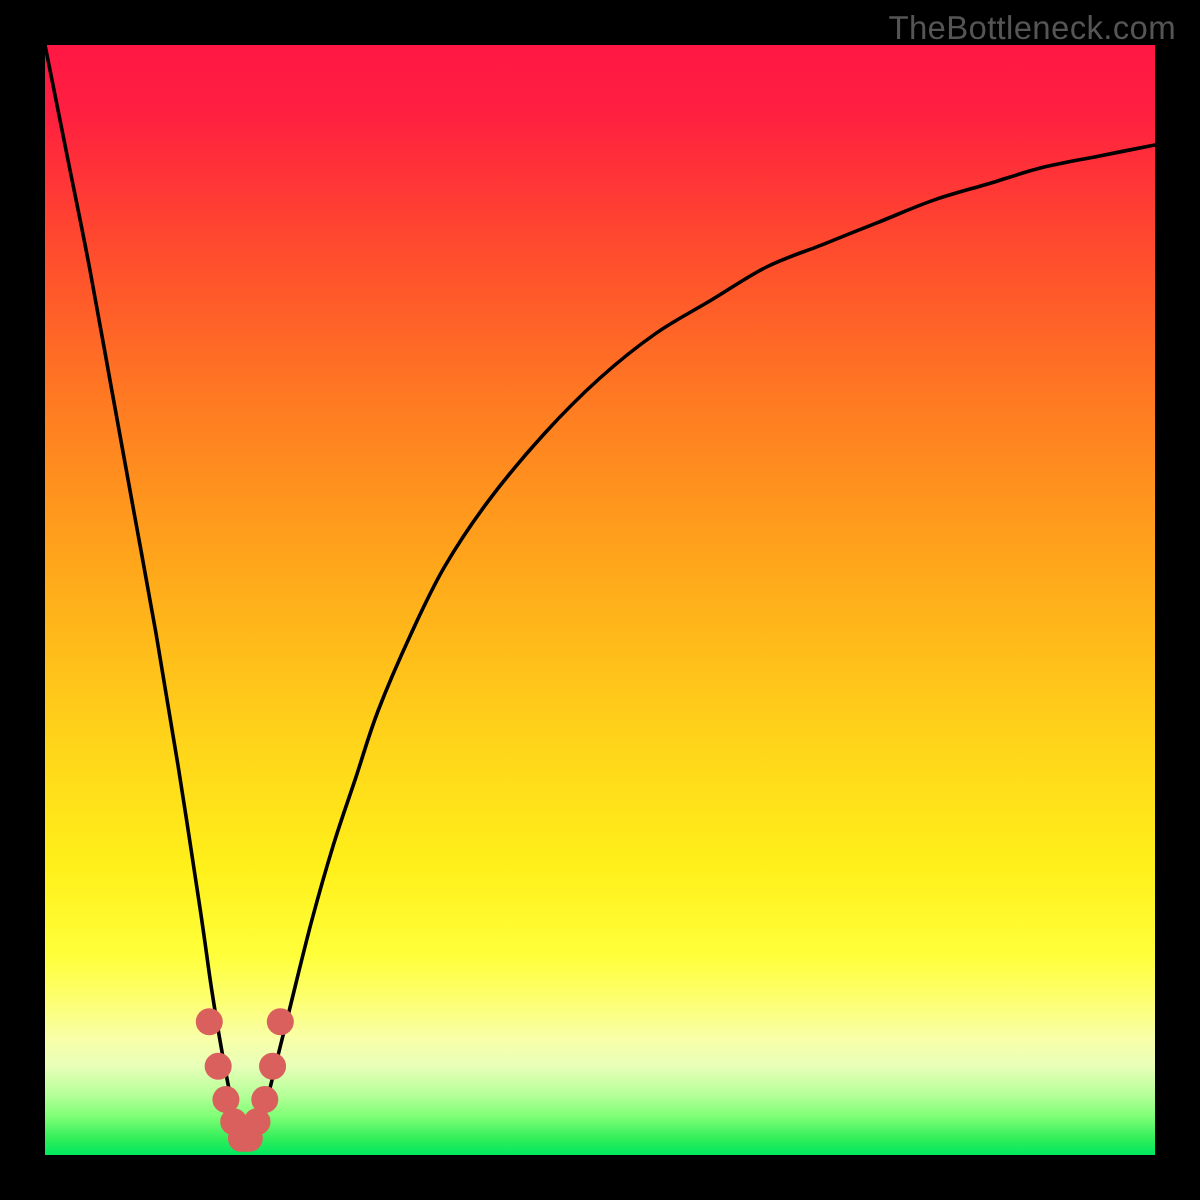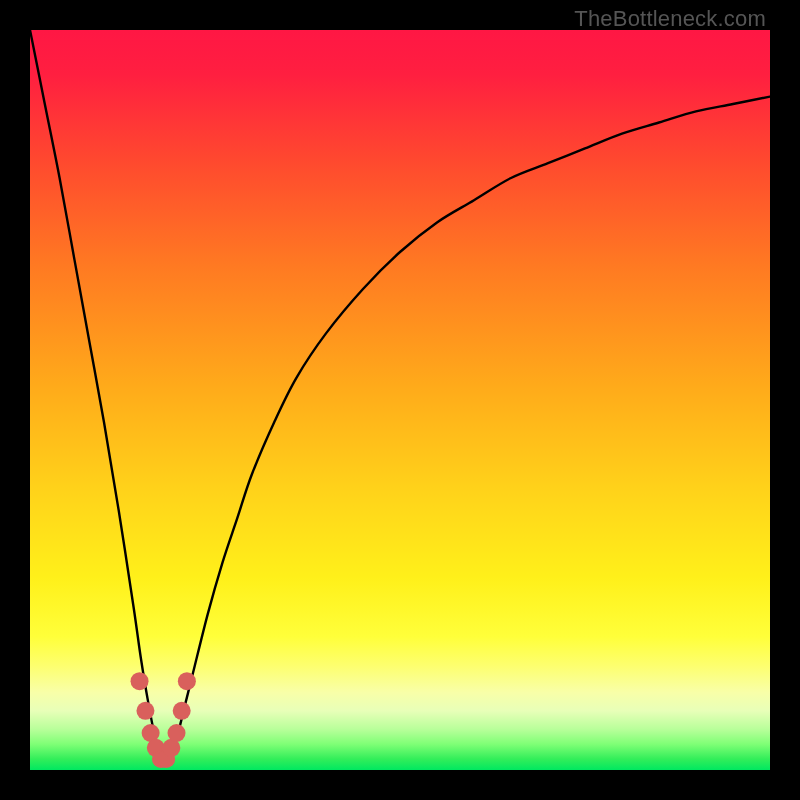--- a/index.html
+++ b/index.html
@@ -29,21 +29,21 @@
     position: absolute;
     inset: 0;
   }
   .curve-layer {
     position: absolute;
     inset: 0;
   }
   .watermark {
     position: absolute;
     top: 6px;
-    right: 34px;
+    right: 16px;
     color: #555;
     font-size: 22px;
     font-weight: 500;
     letter-spacing: 0.2px;
     user-select: none;
   }
 </style>
 </head>
 <body>
 

